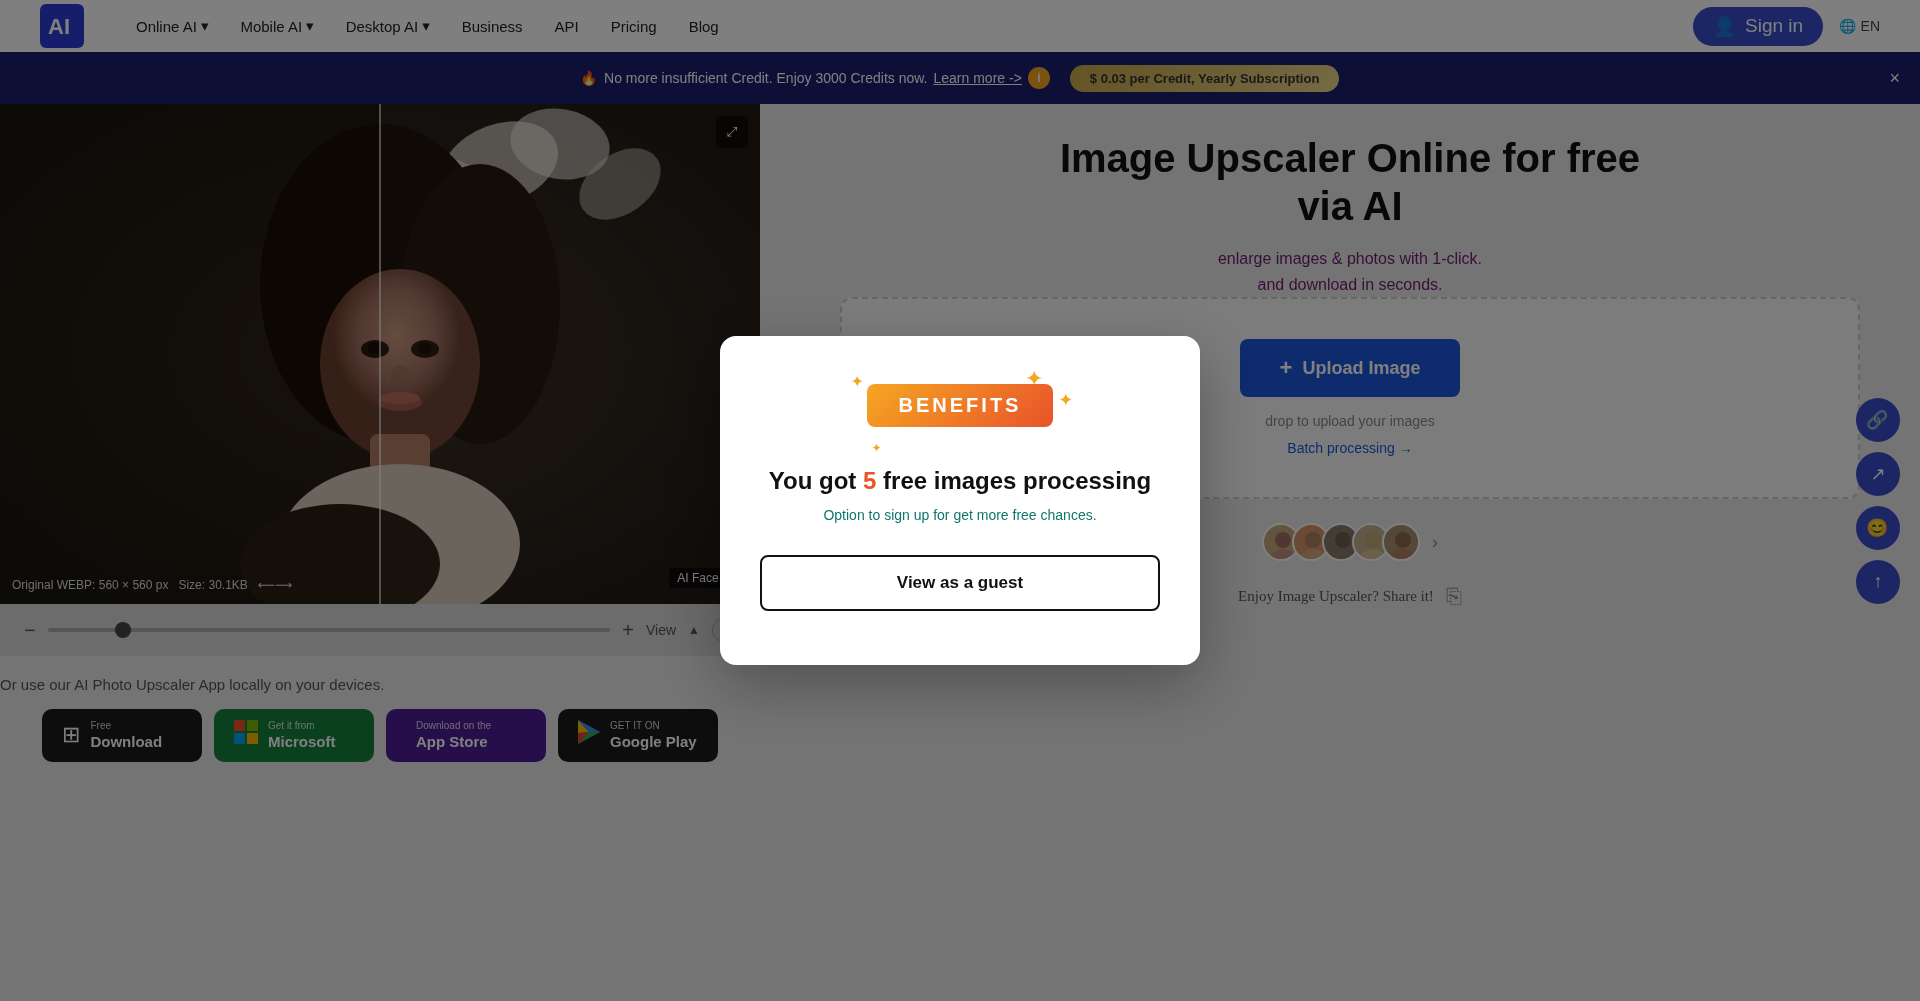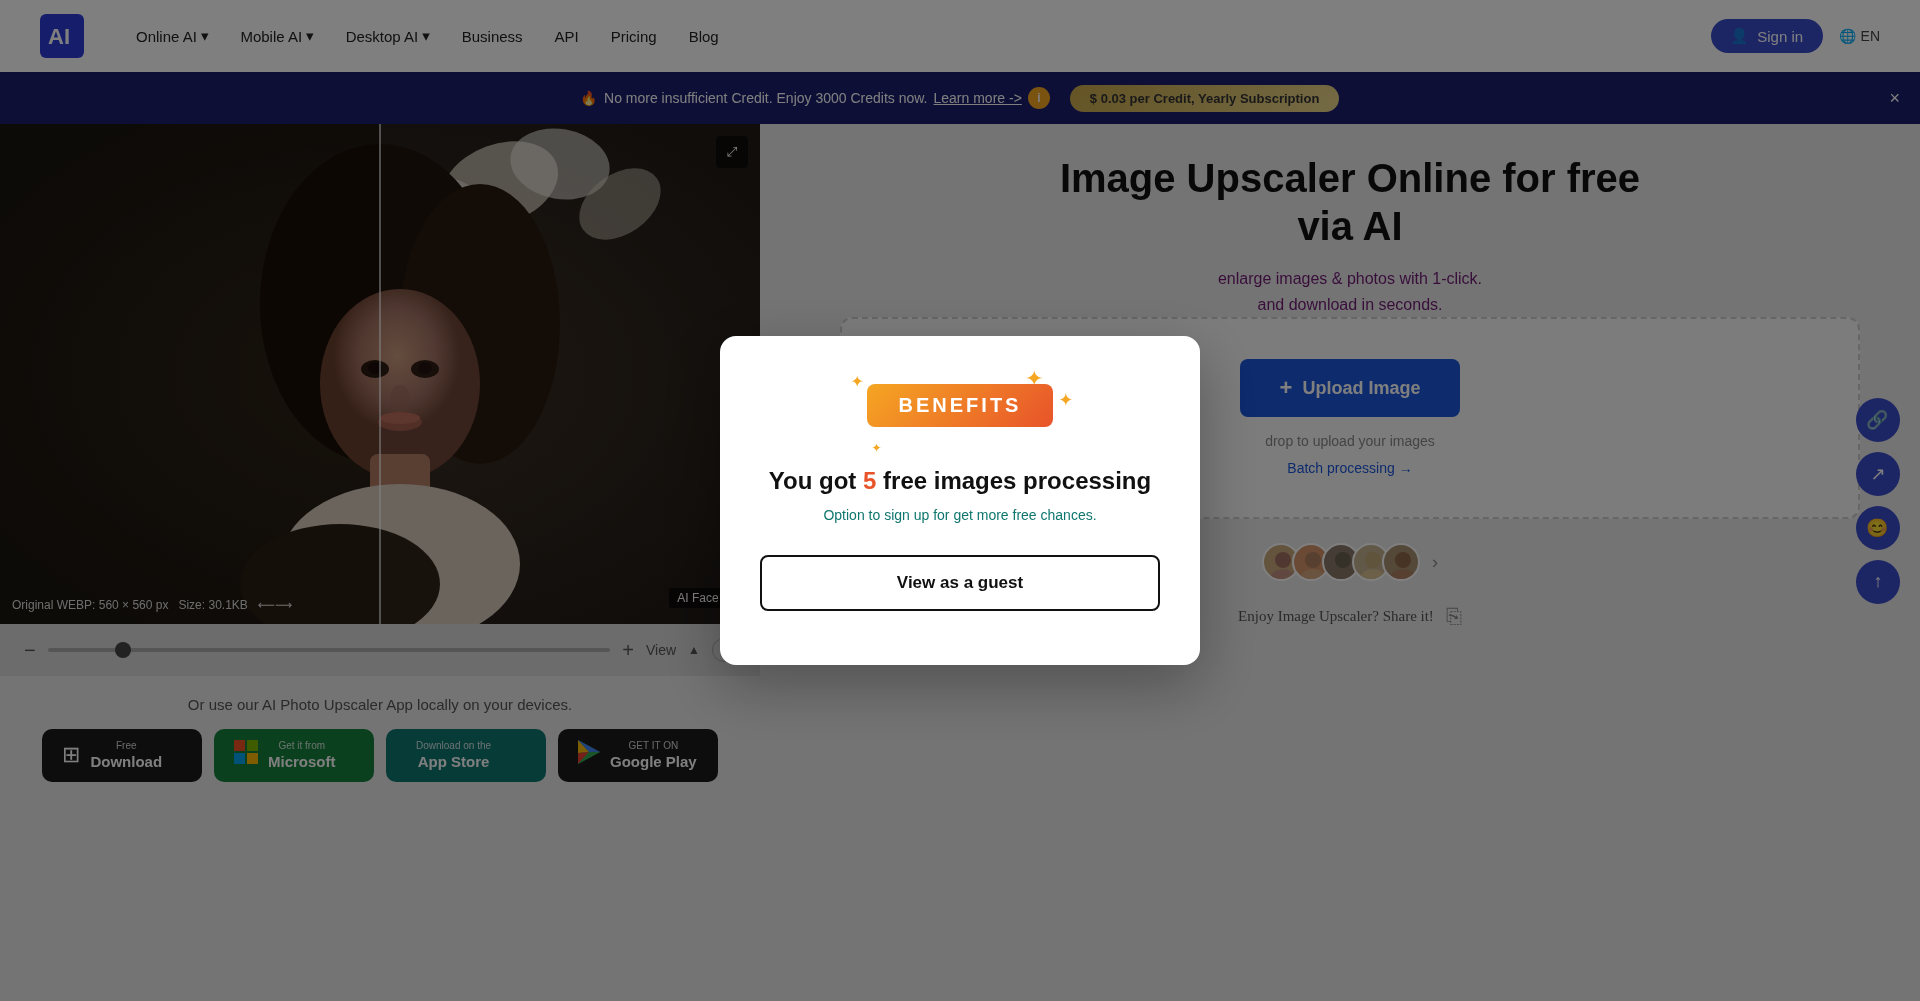--- a/index.html
+++ b/index.html
@@ -1,21 +1,21 @@
 <!DOCTYPE html>
 <html><head>
   <meta charset="utf-8">
   <style>
     * { margin: 0; padding: 0; box-sizing: border-box; }
     body { font-family: -apple-system, BlinkMacSystemFont, 'Segoe UI', Arial, sans-serif; background: #e8e8e8; width: 1920px; min-height: 1001px; overflow-x: hidden; }
 
     
     .navbar {
       background: #fff;
-      height: 72px;
+      height: 52px;
       display: flex;
       align-items: center;
       padding: 0 40px;
       box-shadow: 0 1px 4px rgba(0,0,0,0.1);
       position: relative;
       z-index: 10;
     }
     .nav-logo {
       display: flex;
       align-items: center;
@@ -45,24 +45,24 @@
       display: flex;
       align-items: center;
       gap: 16px;
     }
     .sign-in-btn {
       background: #3b4cca;
       color: #fff;
       border: none;
       border-radius: 24px;
       padding: 8px 20px;
-      font-size: 15px;
-      cursor: pointer;
-      display: flex;
-      align-items: flex-end;
+      font-size: 19px;
+      cursor: pointer;
+      display: flex;
+      align-items: flex-start;
       gap: 8px;
     }
     .lang-btn {
       display: flex;
       align-items: center;
       gap: 4px;
       font-size: 14px;
       color: #444;
       cursor: pointer;
     }
@@ -199,21 +199,20 @@
       height: 16px;
       background: #444;
       border-radius: 50%;
     }
     .zoom-label { font-size: 14px; color: #555; }
     .zoom-up { font-size: 12px; color: #555; cursor: pointer; }
     .zoom-help { font-size: 14px; color: #888; cursor: pointer; }
 
     .app-download {
       padding: 20px 0 0 0;
-      text-align: center;
     }
     .app-download-text {
       font-size: 15px;
       color: #555;
       margin-bottom: 16px;
     }
     .app-buttons {
       display: flex;
       gap: 12px;
       justify-content: center;
@@ -228,21 +227,21 @@
       align-items: center;
       gap: 10px;
       font-size: 13px;
       min-width: 160px;
     }
     .app-btn-icon { font-size: 22px; }
     .app-btn-text { display: flex; flex-direction: column; line-height: 1.3; }
     .app-btn-sub { font-size: 10px; opacity: 0.8; }
     .app-btn-main { font-size: 15px; font-weight: 600; }
     .app-btn-ms { background: #15803d; }
-    .app-btn-apple { background: #0f766e; }
+    .app-btn-apple { background: #4c1d95; }
     .app-btn-google { background: #1a1a1a; }
 
     
     .right-panel {
       flex: 1;
       padding: 30px 60px 0 80px;
     }
     .page-title {
       font-size: 40px;
       font-weight: 800;

